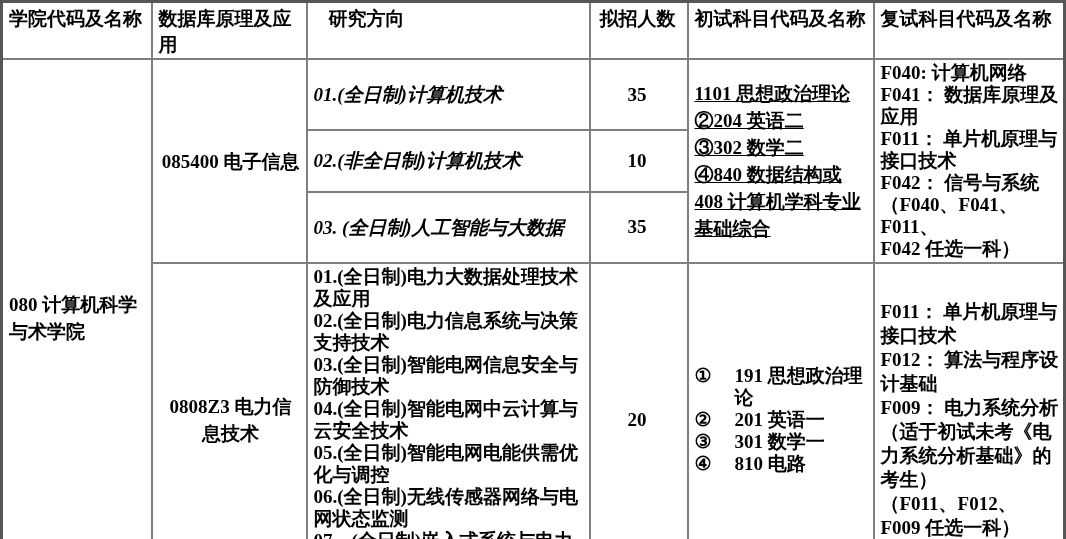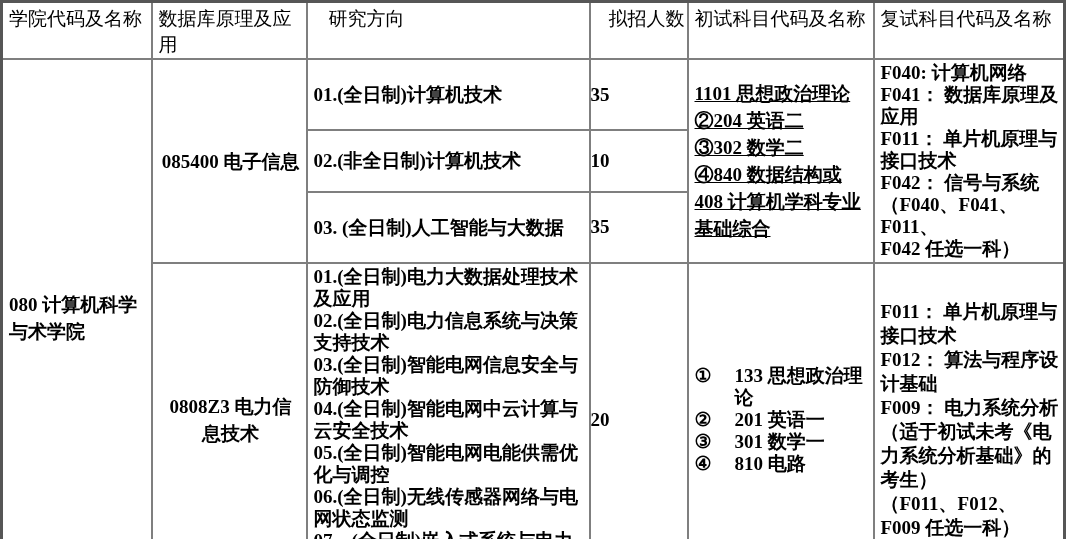--- a/index.html
+++ b/index.html
@@ -22,38 +22,38 @@
   .adm th, .adm td {
     border: 2px solid #7f7f7f;
     font-size: 19px;
     text-align: left;
     overflow: hidden;
   }
   .adm th {
     vertical-align: top;
     padding: 3px 2px 0 6px;
     height: 33px;
-    font-weight: normal;
+    font-weight: bold;
   }
   th.h-direction { padding-left: 21px; }
-  th.h-quota { padding-left: 18px; }
+  th.h-quota { padding-left: 9px; }
   .adm td {
     vertical-align: middle;
     padding: 2px 3px 2px 6px;
   }
   tr.r1 { height: 63px; }
   tr.r2 { height: 54px; }
   tr.r3 { height: 63px; }
   tr.r4 { height: 310px; }
 
   td.college   { line-height: 27px; }
   td.major     { line-height: 27px; text-align: center; }
-  td.dir       { line-height: 27px; }
+  td.dir       { line-height: 27px; font-style: italic; }
   td.dir-multi { line-height: 22px; padding-right: 6px; }
-  td.quota     { padding-left: 0; }
+  td.quota     { text-align: center; padding-left: 0; }
   td.exam1-first  { line-height: 27px; text-decoration: underline; }
   td.exam1-second { line-height: 22px; }
   td.exam2-first  { line-height: 22px; }
   td.exam2-second { line-height: 24px; }
 
   .subject-item { display: flex; align-items: flex-start; }
   .subject-item .marker { flex: none; width: 24px; margin-right: 16px; }
   .subject-item .txt { flex: 1 1 auto; min-width: 0; }
 </style>
 </head>
@@ -122,21 +122,21 @@
         <div>03.(全日制)智能电网信息安全与防御技术</div>
         <div>04.(全日制)智能电网中云计算与云安全技术</div>
         <div>05.(全日制)智能电网电能供需优化与调控</div>
         <div>06.(全日制)无线传感器网络与电网状态监测</div>
         <div>07．(全日制)嵌入式系统与电力机器人技术</div>
       </td>
       <td class="quota">20</td>
       <td class="exam2-first">
         <div class="subject-item">
           <span class="marker">①</span>
-          <span class="txt">133 思想政治理论</span>
+          <span class="txt">191 思想政治理论</span>
         </div>
         <div class="subject-item">
           <span class="marker">②</span>
           <span class="txt">201 英语一</span>
         </div>
         <div class="subject-item">
           <span class="marker">③</span>
           <span class="txt">301 数学一</span>
         </div>
         <div class="subject-item">

